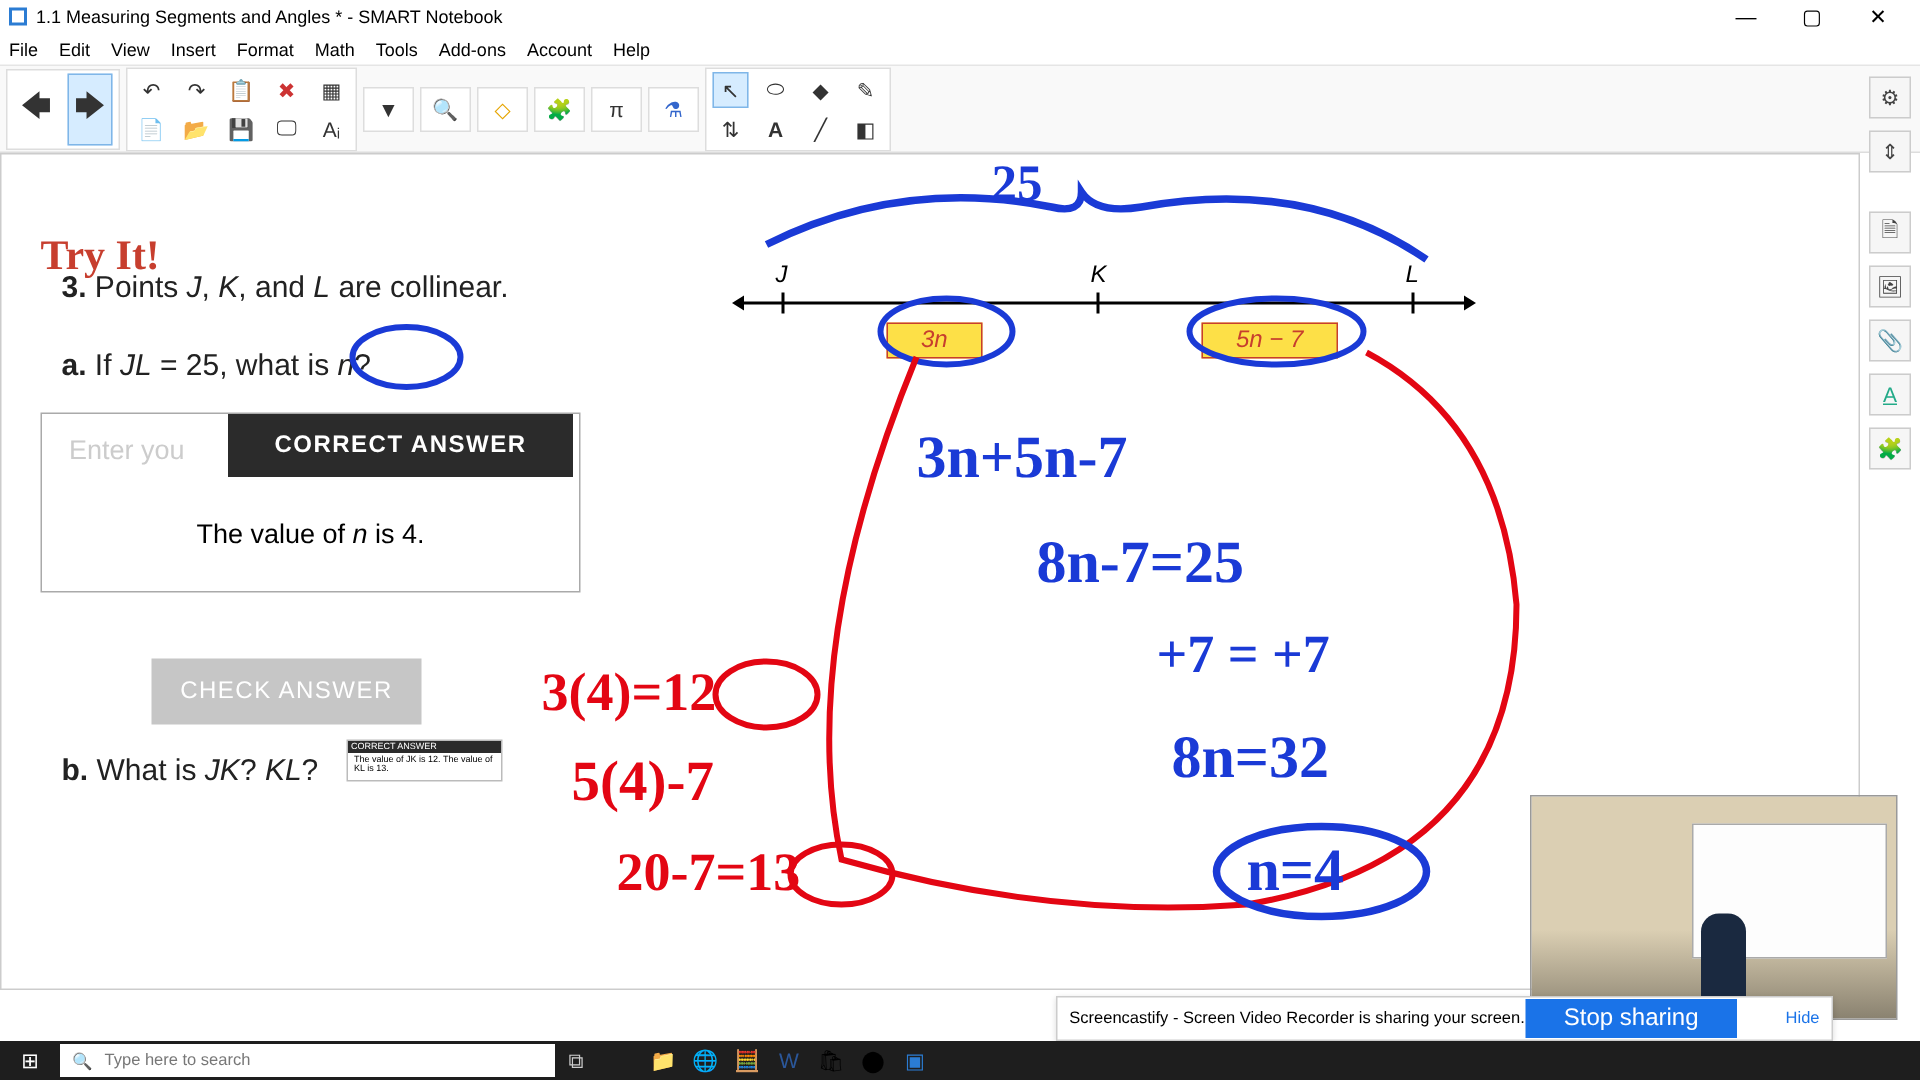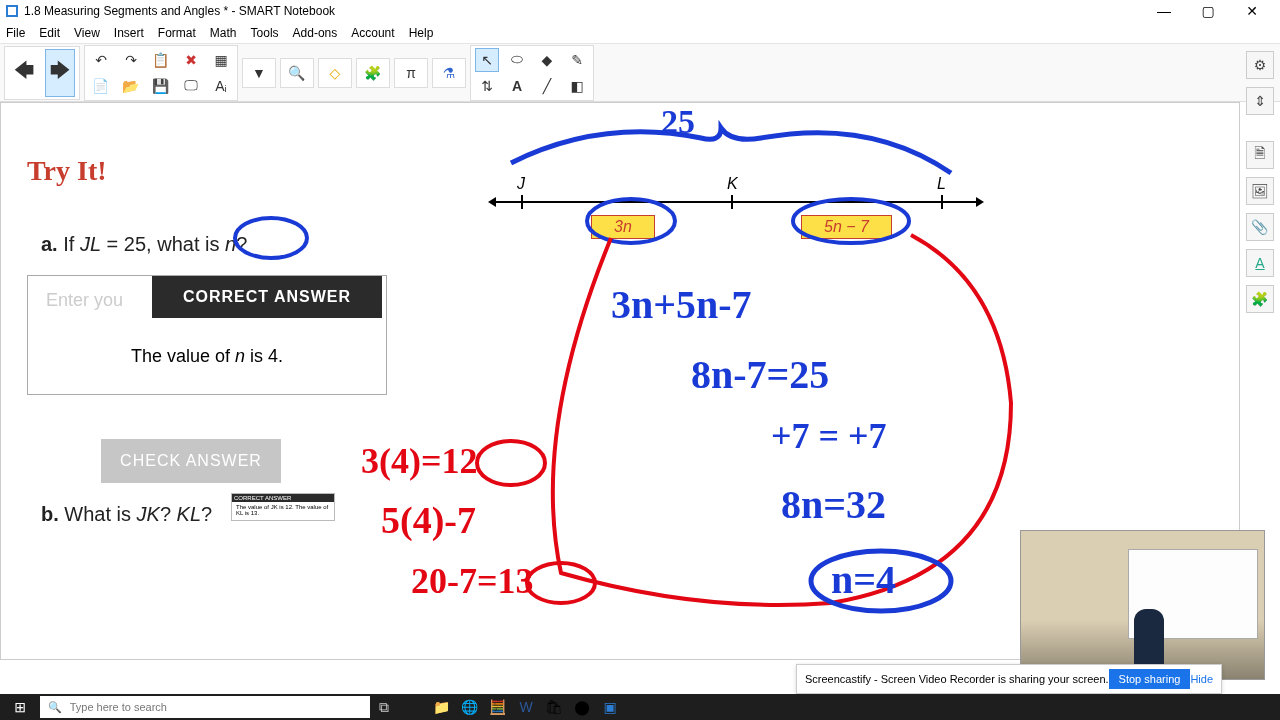--- a/index.html
+++ b/index.html
@@ -41,36 +41,36 @@
 .diagram .plabel { position:absolute; top:-8px; font-style:italic; font-size:16px;}
 .diagram .exprbox { position:absolute; top:32px; background:#fde047; border:1px solid #c73e2e; padding:2px 22px; font-size:16px; font-style:italic; color:#c73e2e;}
 svg.ink { position:absolute; top:0; left:0; width:100%; height:100%; pointer-events:none;}
 .hand { font-family: "Segoe Script","Comic Sans MS",cursive; font-weight:bold;}
 .blue { fill:#1a3ad6;}
 .red { fill:#e30613;}
 .webcam { position:absolute; right:15px; bottom:40px; width:245px; height:150px; background: linear-gradient(#dbcfb3 60%, #8a8270); border:1px solid #999;}
 .webcam .board{position:absolute;right:6px;top:18px;width:130px;height:90px;background:#fdfdfd;border:1px solid #aaa;}
 .webcam .person{position:absolute;right:100px;bottom:0;width:30px;height:70px;background:#1a2940;border-radius:12px 12px 0 0;}
 .notif { position:absolute; bottom:26px; right:58px; height:30px; background:#fff; border:1px solid #ccc; display:flex; align-items:center; font-size:11px; padding:0 8px; box-shadow:0 1px 4px rgba(0,0,0,.15);}
-.notif .stop{background:#1a73e8;color:#fff;padding:4px 10px;font-size:11px;cursor:pointer;}
-.notif .hide{color:#1a73e8;cursor:pointer;}
+.notif .stop{background:#1a73e8;color:#fff;padding:4px 26px;font-size:16px;cursor:pointer;}
+.notif .hide{color:#1a73e8;cursor:pointer;margin-left:32px;}
 .taskbar { position:absolute; bottom:0; left:0; right:0; height:26px; background:#1e1e1e; display:flex; align-items:center;}
 .taskbar .start { width:40px; height:100%; display:flex;align-items:center;justify-content:center;color:#fff;font-size:14px;cursor:pointer;}
 .taskbar .search { flex:0 0 330px; height:22px; background:#fff; display:flex; align-items:center; padding:0 8px; font-size:11px; color:#777; gap:8px;}
 .taskbar .tray { margin-left:auto; display:flex; align-items:center; gap:10px; color:#fff; font-size:10px; padding-right:8px;}
 .taskbar .appicn { width:28px; height:100%; display:flex;align-items:center;justify-content:center;font-size:14px;cursor:pointer;}
 .navarrows { position:absolute; right:0; bottom:62px; width:48px; display:flex; flex-direction:column; gap:4px; align-items:center;}
 .navarrows .ar{width:30px;height:22px;display:flex;align-items:center;justify-content:center;color:#1a63b0;font-size:18px;cursor:pointer;}
 </style>
 </head>
 <body>
 
 <div class="titlebar">
   <span class="icon-sq"></span>
-  <span class="title">1.8 Measuring Segments and Angles * - SMART Notebook</span>
+  <span class="title">1.1 Measuring Segments and Angles * - SMART Notebook</span>
   <span class="winbtn">—</span>
   <span class="winbtn">▢</span>
   <span class="winbtn">✕</span>
 </div>
 
 <div class="menubar">
   <span>File</span>
   <span>Edit</span>
   <span>View</span>
   <span>Insert</span>
@@ -175,20 +175,21 @@
   <div class="ar" style="color:#c33">✖</div>
 </div>
 
 <div class="scroll-v">
     <div class="thumb"></div>
   </div>
 
 <div class="canvas">
  <div class="content">
   <div class="try-it">Try It!</div>
+  <div class="q3"><b>3.</b> Points <i>J</i>, <i>K</i>, and <i>L</i> are collinear.</div>
   <div class="qa"><b>a.</b> If <i>JL</i> = 25, what is <i>n</i>?</div>
 
   <div class="answerbox">
     <div class="enter">Enter you</div>
     <div class="correct-btn">CORRECT ANSWER</div>
     <div class="val">The value of <i>n</i> is 4.</div>
   </div>
   <div class="check-btn">CHECK ANSWER</div>
 
   <div class="qb"><b>b.</b> What is <i>JK</i>? <i>KL</i>?</div>

